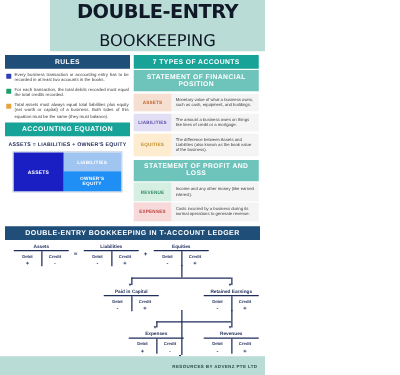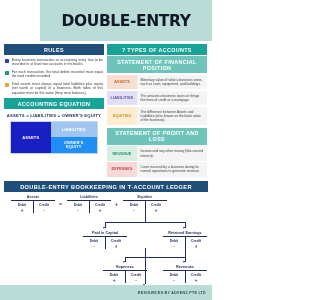--- a/index.html
+++ b/index.html
@@ -9,21 +9,21 @@
     background: #ffffff;
     overflow: hidden;
   }
   .page { position: relative; width: 212px; height: 300px; background: #ffffff; }
 
   
   .title-band {
     background: #b9ddd6;
     height: 41px;
     display: flex; flex-direction: column;
-    align-items: center; justify-content: center;
+    align-items: center; justify-content: space-between;
     padding-top: 2px;
     margin-left: 40px;
   }
   .title-1 {
     font-size: 15.5px; font-weight: bold; color: #111827;
     letter-spacing: -0.4px; line-height: 15px;
     font-family: "DejaVu Sans", sans-serif;
   }
   .title-2 {
     font-size: 13px; font-weight: normal; color: #111827;
@@ -160,20 +160,21 @@
     font-size: 3.6px; font-weight: bold; color: #2f4f4a; letter-spacing: 0.3px;
   }
 </style>
 </head>
 <body>
 
 <div class="page">
 
   <div class="title-band">
     <div class="title-1">DOUBLE-ENTRY</div>
+    <div class="title-2">BOOKKEEPING</div>
   </div>
 
   <div class="cols">
 
     <div class="col-left">
 
       <div class="bar bar-navy">RULES</div>
 
       <div class="rules">
         <div class="rule">

